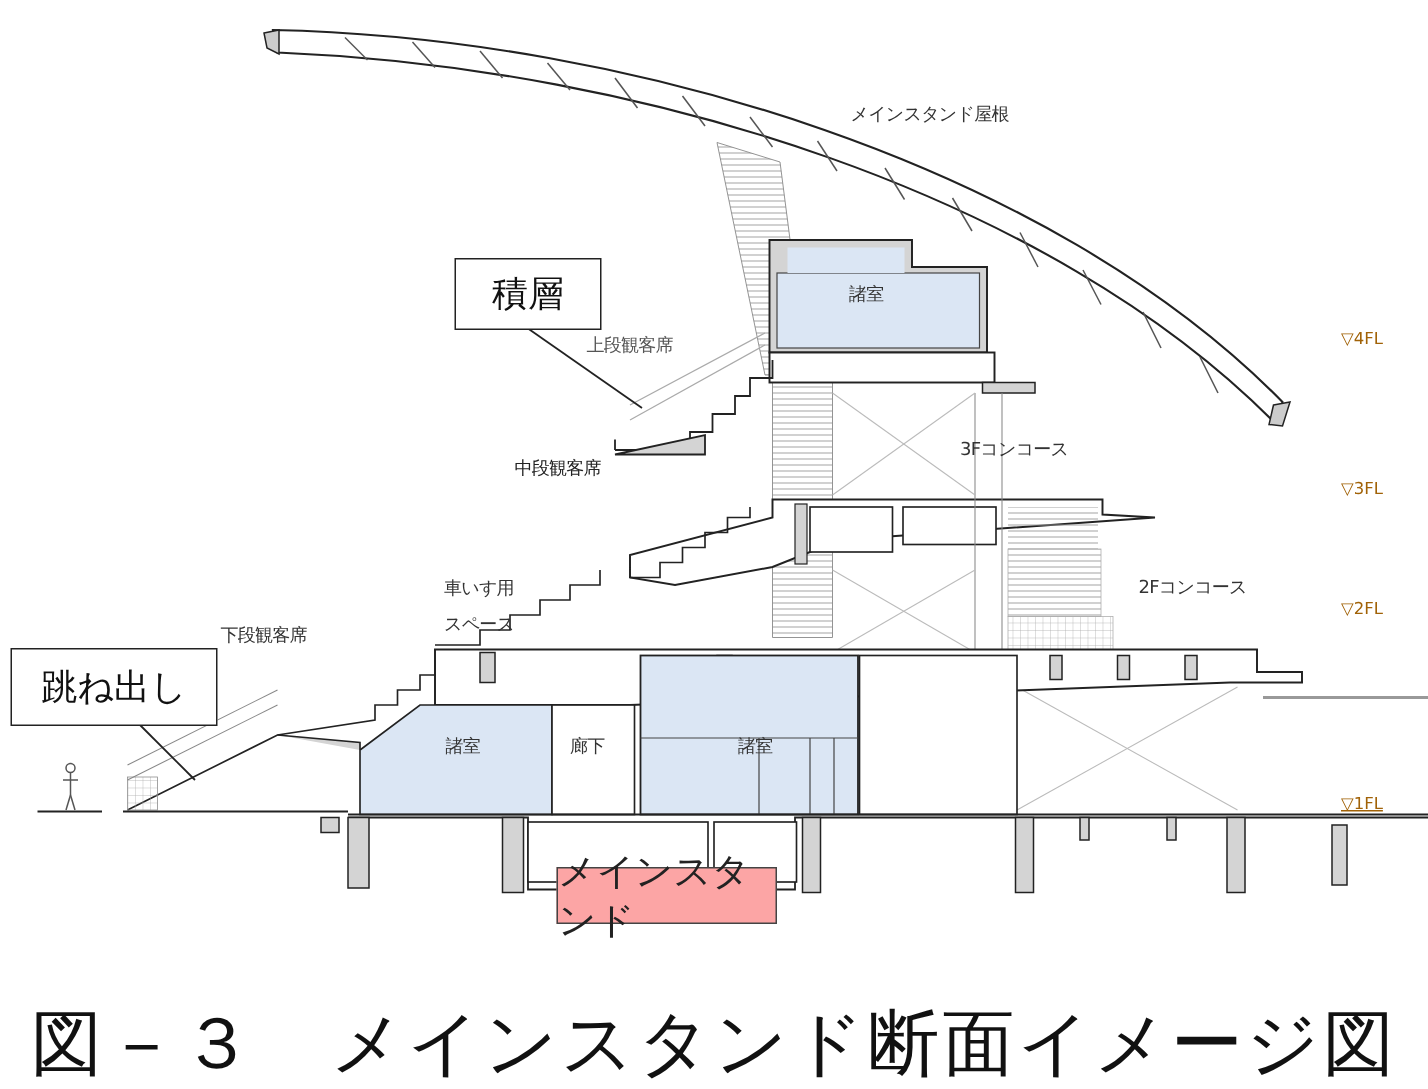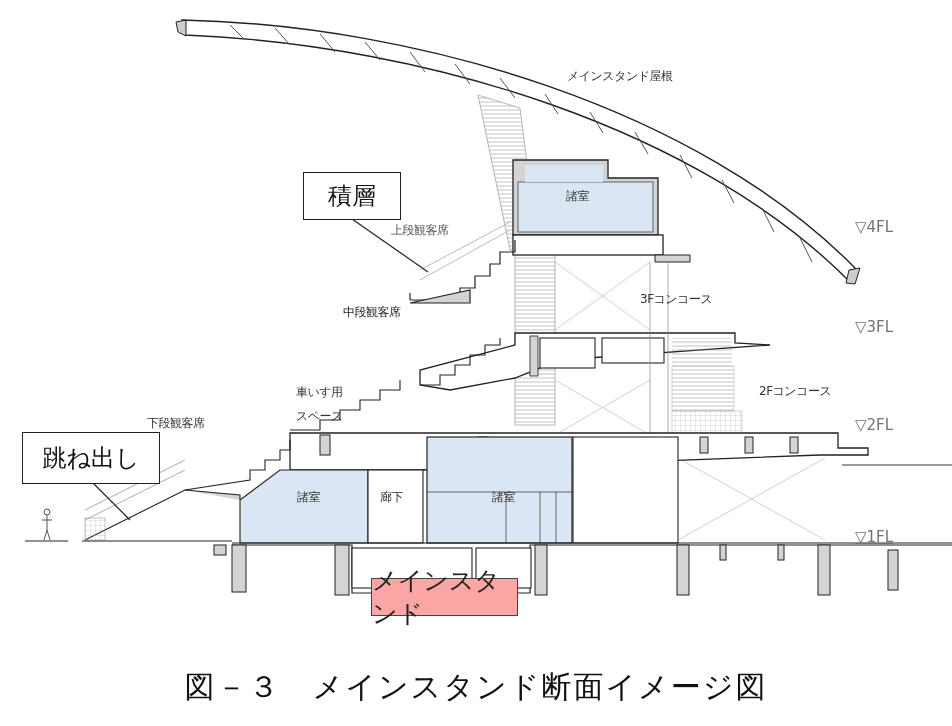--- a/index.html
+++ b/index.html
@@ -1,21 +1,21 @@
 <!DOCTYPE html>
 <html><head>
 <meta charset="utf-8">
 <style>
   html, body { margin: 0; padding: 0; background: #ffffff; }
   body { width: 952px; height: 726px; position: relative; overflow: hidden; font-family: "DejaVu Sans", sans-serif; color: #222; }
   #canvas { position: absolute; left: 0; top: 0; width: 952px; height: 726px; }
   .lbl { position: absolute; font-size: 12px; color: #333; white-space: nowrap; line-height: 1; letter-spacing: -0.5px; }
   .boxlbl { position: absolute; background: #fff; border: 1.6px solid #222; font-size: 24px; color: #111; display: flex; align-items: center; justify-content: center; line-height: 1; }
-  .fl { position: absolute; font-size: 15px; color: #737373; white-space: nowrap; line-height: 1; }
-  .caption { position: absolute; left: 0; width: 952px; top: 672px; text-align: center; font-size: 30px; color: #111; letter-spacing: 2px; line-height: 1; }
+  .fl { position: absolute; font-size: 11px; color: #a16207; white-space: nowrap; line-height: 1; margin-left: 39px; }
+  .caption { position: absolute; left: 0; width: 952px; top: 672px; text-align: center; font-size: 48px; color: #111; letter-spacing: 2px; line-height: 1; }
   .stand-lbl { position: absolute; left: 371px; top: 578px; width: 145px; height: 36px; border: 1.2px solid #444; background: #fca5a5; font-size: 25px; display: flex; align-items: center; justify-content: center; }
 </style>
 </head>
 <body>
 
 <svg id="canvas" viewBox="0 0 952 726" xmlns="http://www.w3.org/2000/svg">
   <defs>
     <pattern id="hatch" width="4" height="4" patternUnits="userSpaceOnUse">
       <line x1="0" y1="2" x2="4" y2="2" stroke="#999" stroke-width="0.6"></line>
     </pattern>
@@ -148,39 +148,39 @@
     <rect x="214" y="545" width="12" height="10" fill="#d4d4d4" stroke="#222" stroke-width="1"></rect>
   </g>
 
   <line x1="352" y1="219" x2="428" y2="272" stroke="#222" stroke-width="1.2"></line>
   <line x1="92" y1="482" x2="130" y2="520" stroke="#222" stroke-width="1.2"></line>
 </svg>
 
 <div class="boxlbl" style="left:303px; top:172px; width:96px; height:46px;">
     <span>積層</span>
   </div>
-<div class="boxlbl" style="left:22px; top:432px; width:136px; height:50px;align-items:center;">
+<div class="boxlbl" style="left:7px; top:432px; width:136px; height:50px;align-items:center;">
     <span>跳ね出し</span>
   </div>
 
 <div class="lbl" style="left:567px; top:70px;">メインスタンド屋根</div>
 <div class="lbl" style="left:391px; top:224px; color:#555;">上段観客席</div>
 <div class="lbl" style="left:343px; top:306px; color:#222;">中段観客席</div>
 <div class="lbl" style="left:147px; top:417px;">下段観客席</div>
 <div class="lbl" style="left:296px; top:386px;">車いす用</div>
 <div class="lbl" style="left:296px; top:410px;">スペース</div>
 <div class="lbl" style="left:640px; top:293px;">3Fコンコース</div>
 <div class="lbl" style="left:735px; top:385px;margin-left:24px;">2Fコンコース</div>
 <div class="lbl" style="left:566px; top:190px;">諸室</div>
 <div class="lbl" style="left:297px; top:491px;">諸室</div>
 <div class="lbl" style="left:380px; top:491px;">廊下</div>
 <div class="lbl" style="left:492px; top:491px;">諸室</div>
 
 <div class="fl" style="left:855px; top:220px;">▽4FL</div>
 <div class="fl" style="left:855px; top:320px;">▽3FL</div>
-<div class="fl" style="left:855px; top:418px;">▽2FL</div>
+<div class="fl" style="left:855px; top:400px;">▽2FL</div>
 <div class="fl" style="left:855px; top:530px;text-decoration:underline;">▽1FL</div>
 
 <div class="stand-lbl">
     <span>メインスタンド</span>
   </div>
 
 <div class="caption">図－３　メインスタンド断面イメージ図</div>
 
 </body></html>

